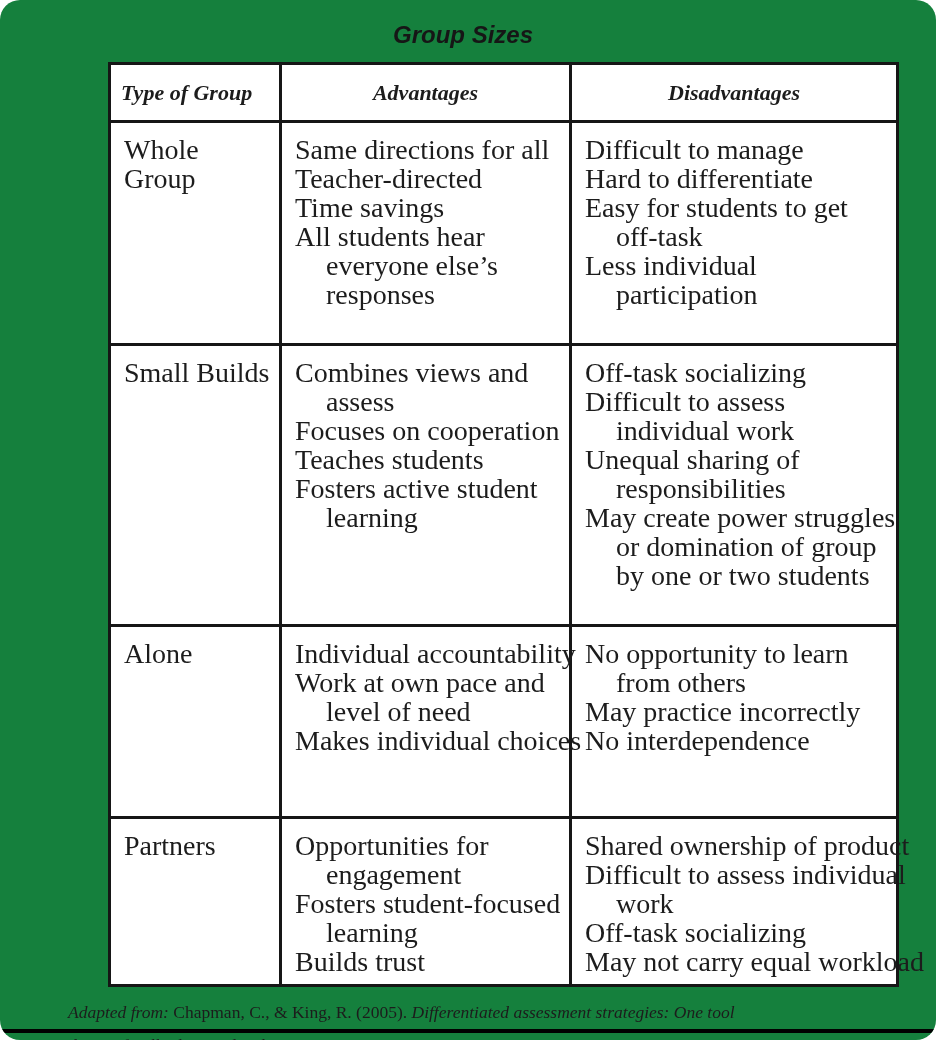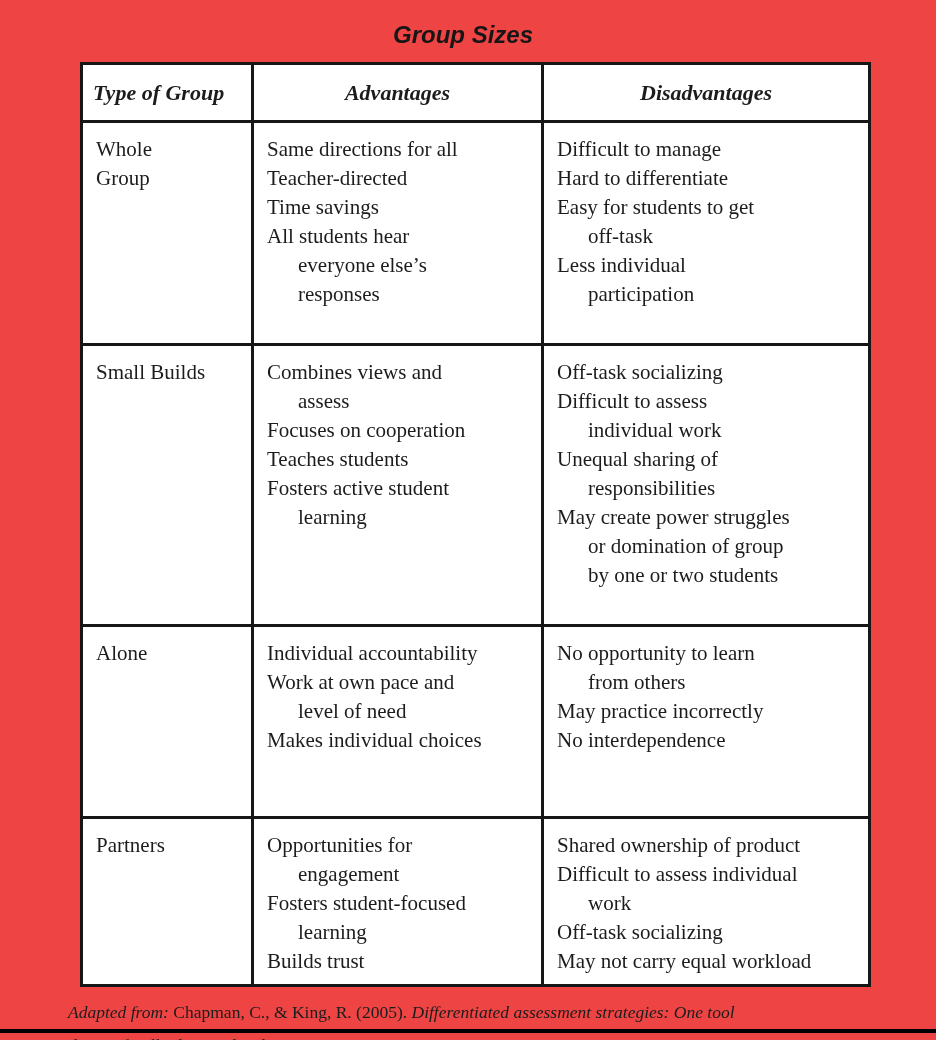--- a/index.html
+++ b/index.html
@@ -4,41 +4,42 @@
 <style>
   html, body {
     margin: 0;
     padding: 0;
     background: #ffffff;
   }
   .page {
     position: relative;
     width: 936px;
     height: 1040px;
-    background: #ef4444;
+    background: #15803d;
     color: #1c1c1c;
     font-family: "Liberation Serif", serif;
     overflow: hidden;
+    border-radius: 20px;
   }
   .title {
     padding-top: 20px;
     margin-left: 70px;
     width: 786px;
     text-align: center;
     font-family: "Liberation Sans", sans-serif;
     font-weight: bold;
     font-style: italic;
     font-size: 24px;
     line-height: 30px;
     color: #161616;
   }
   table.group-table {
     border-collapse: collapse;
     table-layout: fixed;
-    margin: 12px 0 0 80px;
+    margin: 12px 0 0 108px;
     width: 788px;
   }
   table.group-table col.c0 { width: 171px; }
   table.group-table col.c1 { width: 290px; }
   table.group-table col.c2 { width: 327px; }
   table.group-table th,
   table.group-table td {
     border: 3px solid #161616;
     background: #ffffff;
   }
@@ -51,21 +52,21 @@
     text-align: center;
     padding: 0 6px;
   }
   table.group-table th.first {
     text-align: left;
     padding-left: 10px;
   }
   table.group-table td {
     vertical-align: top;
     padding: 12px 6px 8px 13px;
-    font-size: 21px;
+    font-size: 28px;
   }
   tbody tr:nth-child(1) td { height: 200px; }
   tbody tr:nth-child(2) td { height: 258px; }
   tbody tr:nth-child(3) td { height: 169px; }
   tbody tr:nth-child(4) td { height: 141px; }
   .line {
     white-space: nowrap;
     line-height: 29px;
   }
   .line.cont {

